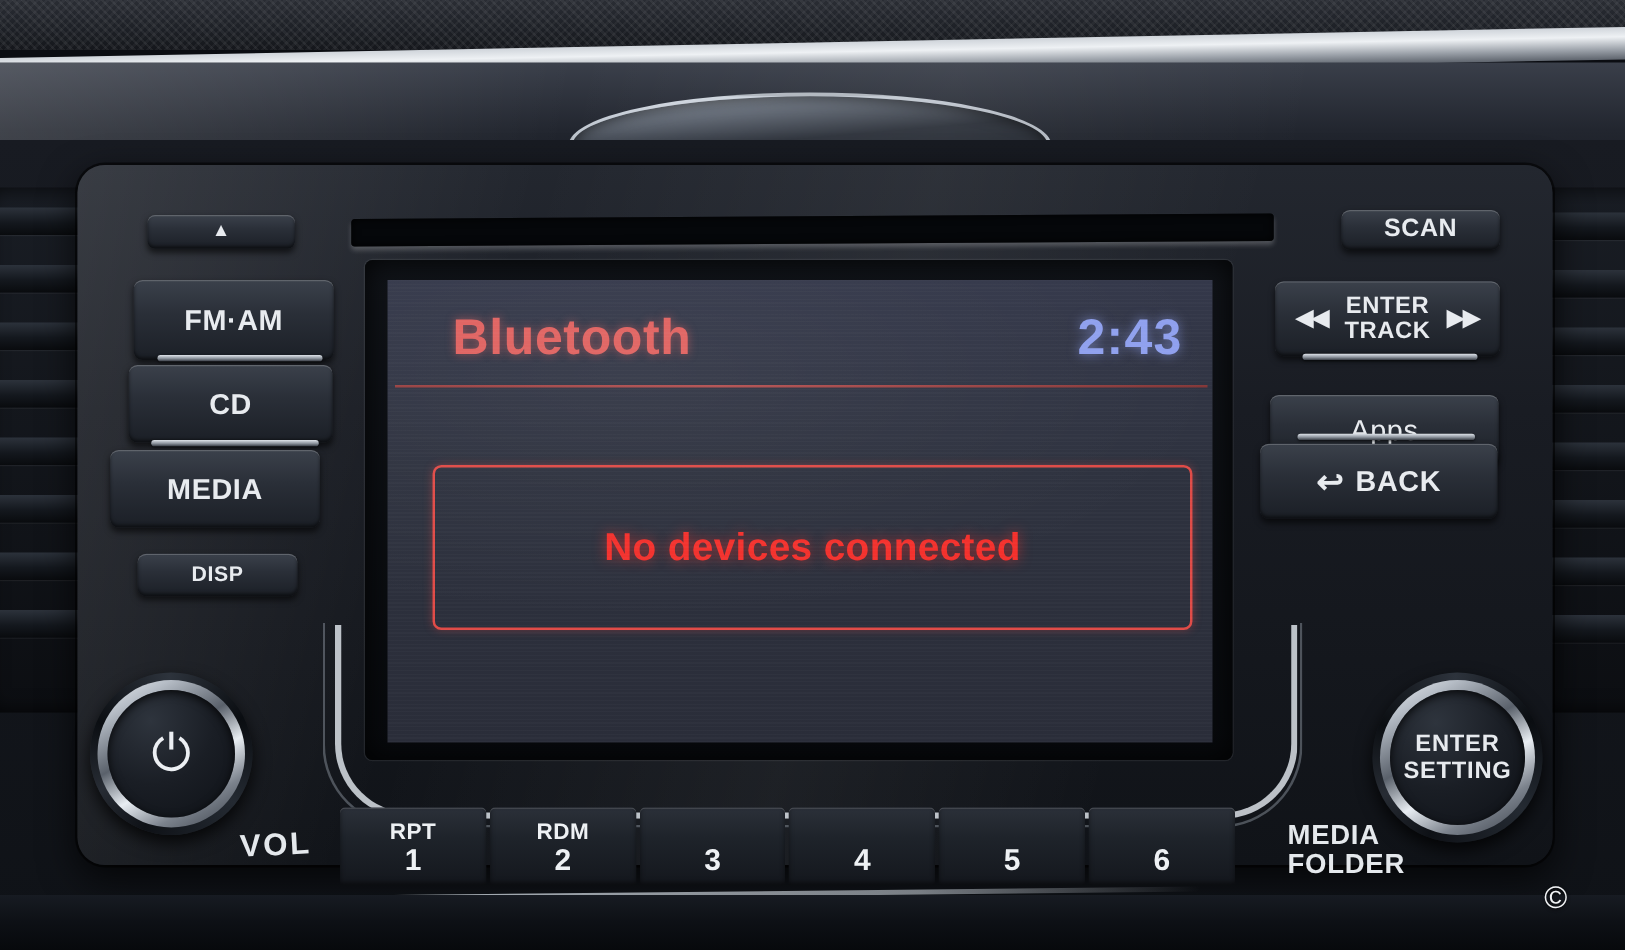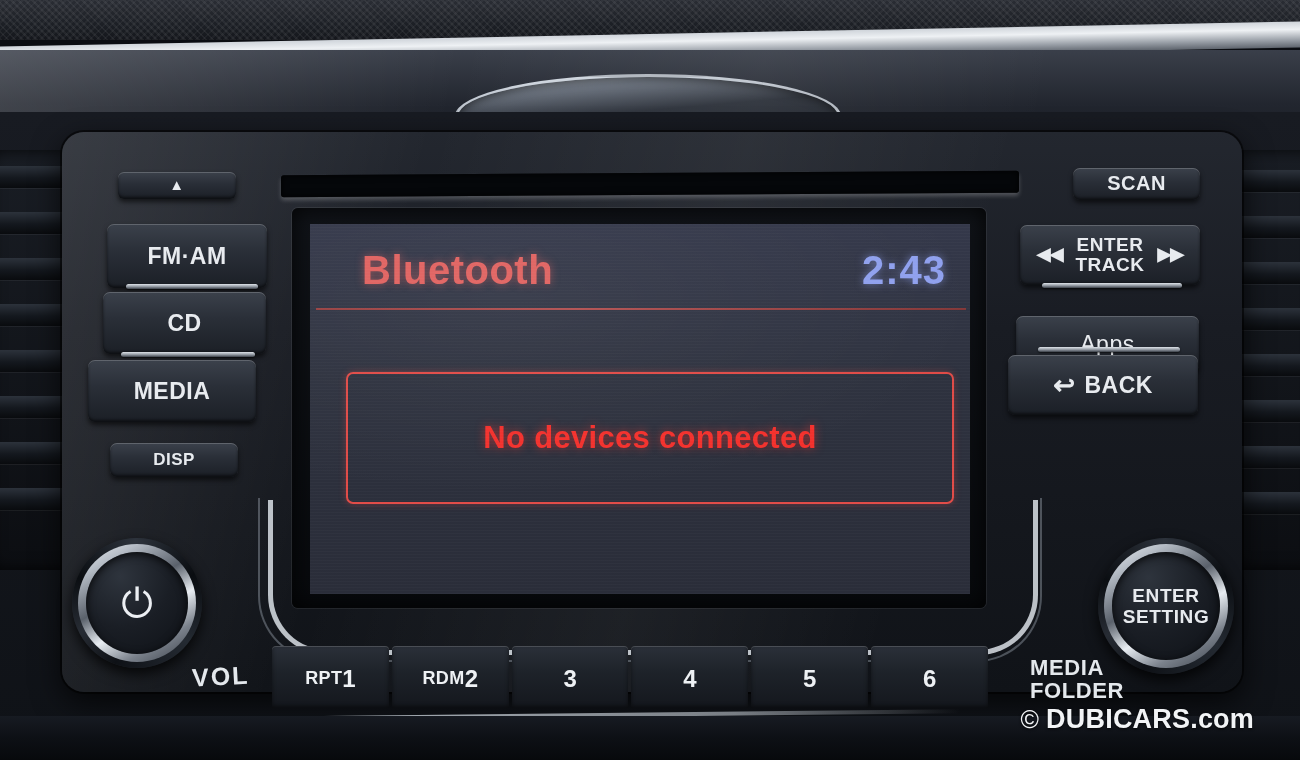--- a/index.html
+++ b/index.html
@@ -222,21 +222,21 @@
 
   
   .presets{
     position:absolute;left:272px;top:646px;width:716px;height:62px;display:flex;gap:3px;
   }
   .preset{
     flex:1;
     background:linear-gradient(180deg,#2b3039 0%,#1e232a 40%,#14171d 100%);
     border-radius:4px 4px 0 0;
     box-shadow:0 1px 0 rgba(255,255,255,.16) inset, 0 -2px 4px rgba(0,0,0,.5) inset;
-    display:flex;flex-direction:row;align-items:center;justify-content:center;
+    display:flex;flex-direction:column;align-items:center;justify-content:center;
     color:#eef1f4;line-height:1.05;padding-top:4px;text-align:center;
   }
   .preset .fn{font-size:18px;font-weight:bold;letter-spacing:.4px;height:20px;}
   .preset .num{font-size:24px;font-weight:bold;}
 
   
   .watermark{
     position:absolute;right:46px;top:704px;
     font-size:27px;font-weight:bold;color:#f2f4f6;
     letter-spacing:.2px;text-shadow:0 1px 3px rgba(0,0,0,.8);
@@ -395,16 +395,15 @@
       <span class="fn"></span>
       <span class="num">6</span>
     </div>
   </div>
 
   <div class="bottom-chrome"></div>
   <div class="bottom-trim"></div>
 
   <div class="watermark">
     <span class="c">©</span>
-    <span>DUBICARS.com</span>
   </div>
 
 </div>
 
 </body></html>

